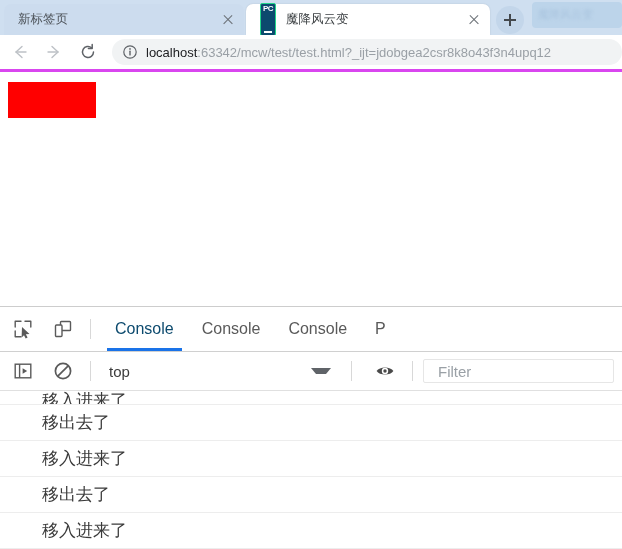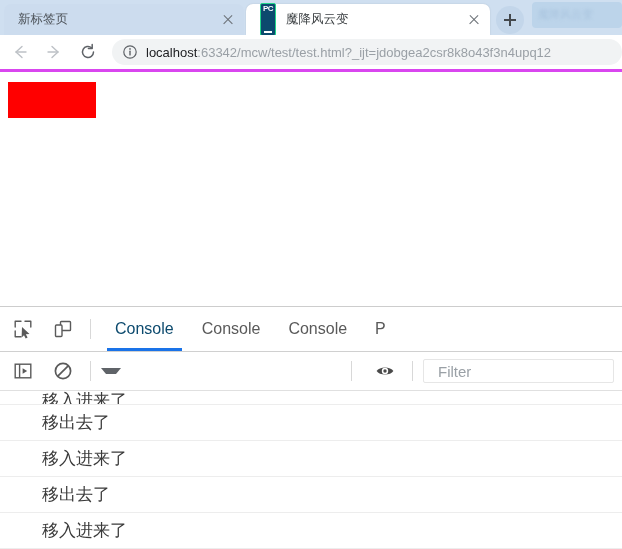--- a/index.html
+++ b/index.html
@@ -446,20 +446,21 @@
       <div class="dt-iconbtn">
         <svg width="20" height="20" viewBox="0 0 20 20" aria-hidden="true">
           <circle cx="10" cy="10" r="7.6" fill="none" stroke="#5a5a5a" stroke-width="1.7"></circle>
           <path d="M4.8 15.2 L15.2 4.8" stroke="#5a5a5a" stroke-width="1.7"></path>
         </svg>
       </div>
 
       <div class="dt-sep"></div>
 
       <div class="ctx-select">
+        <div class="ctx-label">top</div>
         <div class="ctx-arrow"></div>
       </div>
 
       <div class="dt-sep"></div>
 
       <div class="dt-iconbtn">
         <svg width="20" height="20" viewBox="0 0 20 20" aria-hidden="true">
           <path d="M1.6 10 C4.4 5.2, 15.6 5.2, 18.4 10 C15.6 14.8, 4.4 14.8, 1.6 10 Z" fill="#4a4a4a"></path>
           <circle cx="10" cy="10" r="3.2" fill="#ffffff"></circle>
           <circle cx="10" cy="10" r="1.7" fill="#4a4a4a"></circle>

